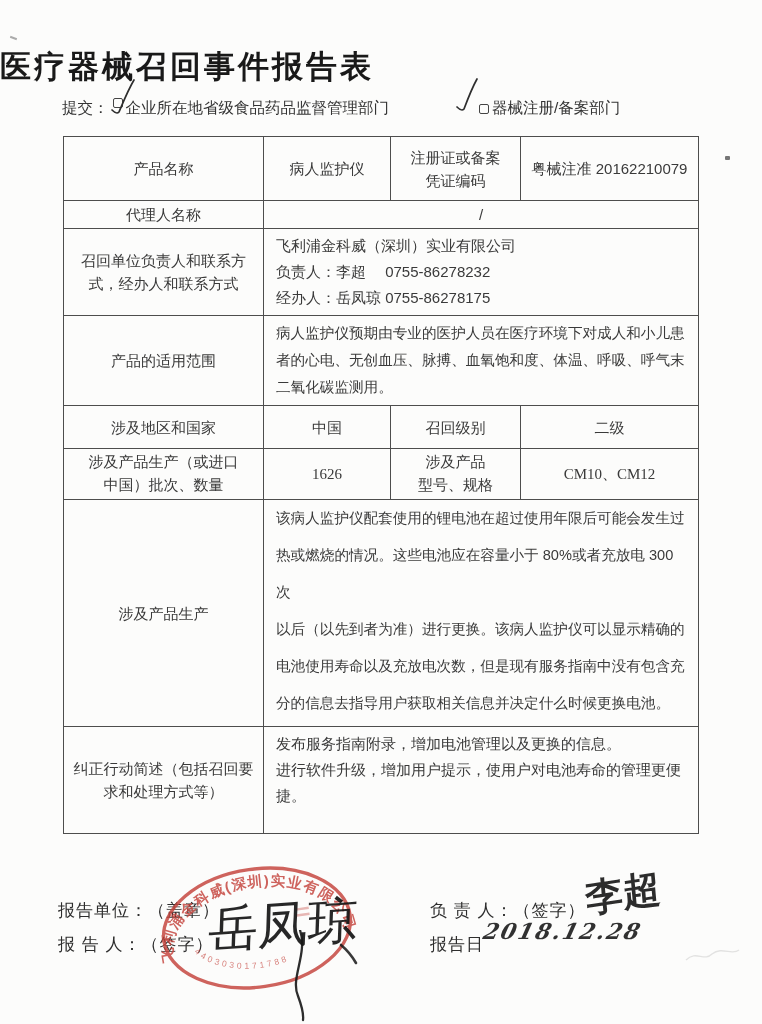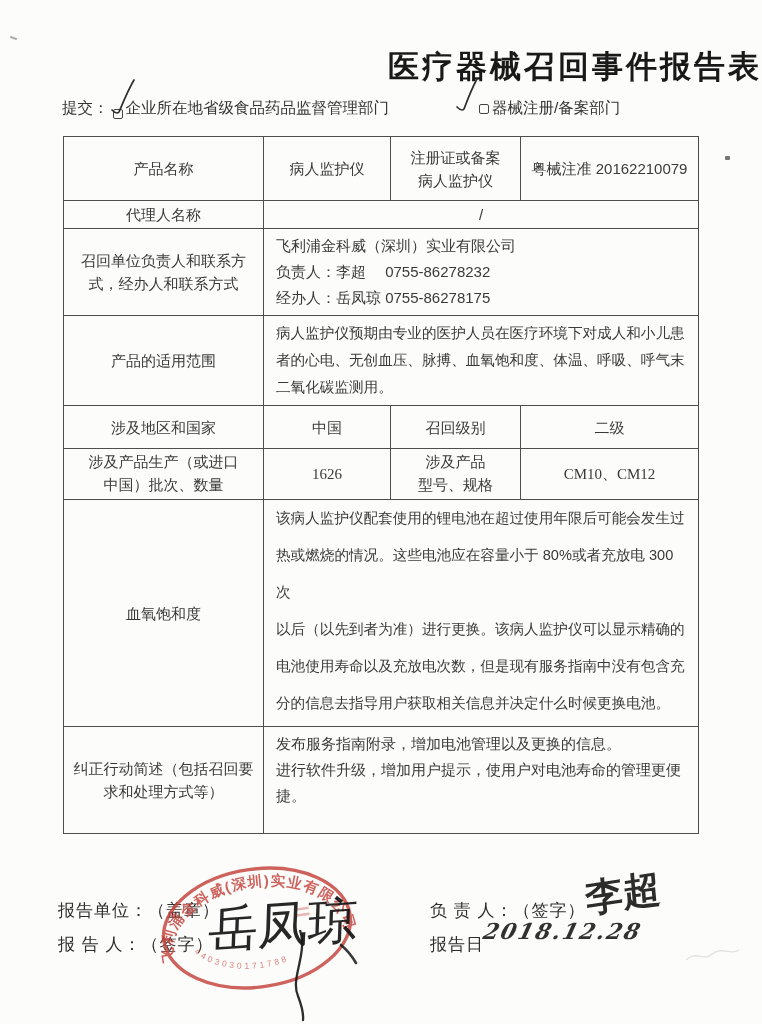--- a/index.html
+++ b/index.html
@@ -6,26 +6,26 @@
   html,body { width:762px; height:1024px; }
   body {
     position:relative;
     background:#fcfcfb;
     font-family:"Liberation Sans","DejaVu Sans",sans-serif;
     color:#3b3b3b;
     overflow:hidden;
   }
   .page-title{
     position:absolute; top:46px; left:0; width:762px;
-    text-align:right; font-size:31px; font-weight:700;
+    text-align:left; font-size:31px; font-weight:700;
     letter-spacing:3px; color:#191919;
   }
   .submit-line{
     position:absolute; top:98px; left:62px; width:640px;
-    font-size:15.5px; color:#333; display:flex; align-items:flex-end;
+    font-size:15.5px; color:#333; display:flex; align-items:flex-start;
   }
   .cbox{
     display:inline-block; width:10px; height:10px;
     border:1.2px solid #444; margin:0 3px 0 4px; flex:0 0 auto;
     border-radius:2px;
   }
   .opt2{ margin-left:86px; display:flex; align-items:center; }
   .checkmark{ position:absolute; pointer-events:none; }
 
   .table-wrap{ position:absolute; left:63px; top:136px; }
@@ -110,21 +110,21 @@
         <col style="width:200px">
         <col style="width:127px">
         <col style="width:130px">
         <col style="width:178px">
       </colgroup>
     <tbody>
         <tr class="r1">
       <td class="c">产品名称</td>
       <td class="c">病人监护仪</td>
       <td class="c">注册证或备案
-病人监护仪</td>
+凭证编码</td>
       <td class="c">粤械注准 20162210079</td>
     </tr>
     <tr class="r3">
       <td class="c">代理人名称</td>
       <td class="c" colspan="3">/</td>
     </tr>
     <tr class="r4">
       <td class="c">召回单位负责人和联系方
 式，经办人和联系方式</td>
       <td class="l" colspan="3">飞利浦金科威（深圳）实业有限公司
@@ -145,21 +145,21 @@
     </tr>
     <tr class="r7">
       <td class="c">涉及产品生产（或进口
 中国）批次、数量</td>
       <td class="c">1626</td>
       <td class="c">涉及产品
 型号、规格</td>
       <td class="c">CM10、CM12</td>
     </tr>
     <tr class="r9">
-      <td class="c">血氧饱和度</td>
+      <td class="c">涉及产品生产</td>
       <td class="l" colspan="3">该病人监护仪配套使用的锂电池在超过使用年限后可能会发生过
 热或燃烧的情况。这些电池应在容量小于 80%或者充放电 300 次
 以后（以先到者为准）进行更换。该病人监护仪可以显示精确的
 电池使用寿命以及充放电次数，但是现有服务指南中没有包含充
 分的信息去指导用户获取相关信息并决定什么时候更换电池。</td>
     </tr>
     <tr class="r10">
       <td class="c">纠正行动简述（包括召回要
 求和处理方式等）</td>
       <td class="l" colspan="3">发布服务指南附录，增加电池管理以及更换的信息。

